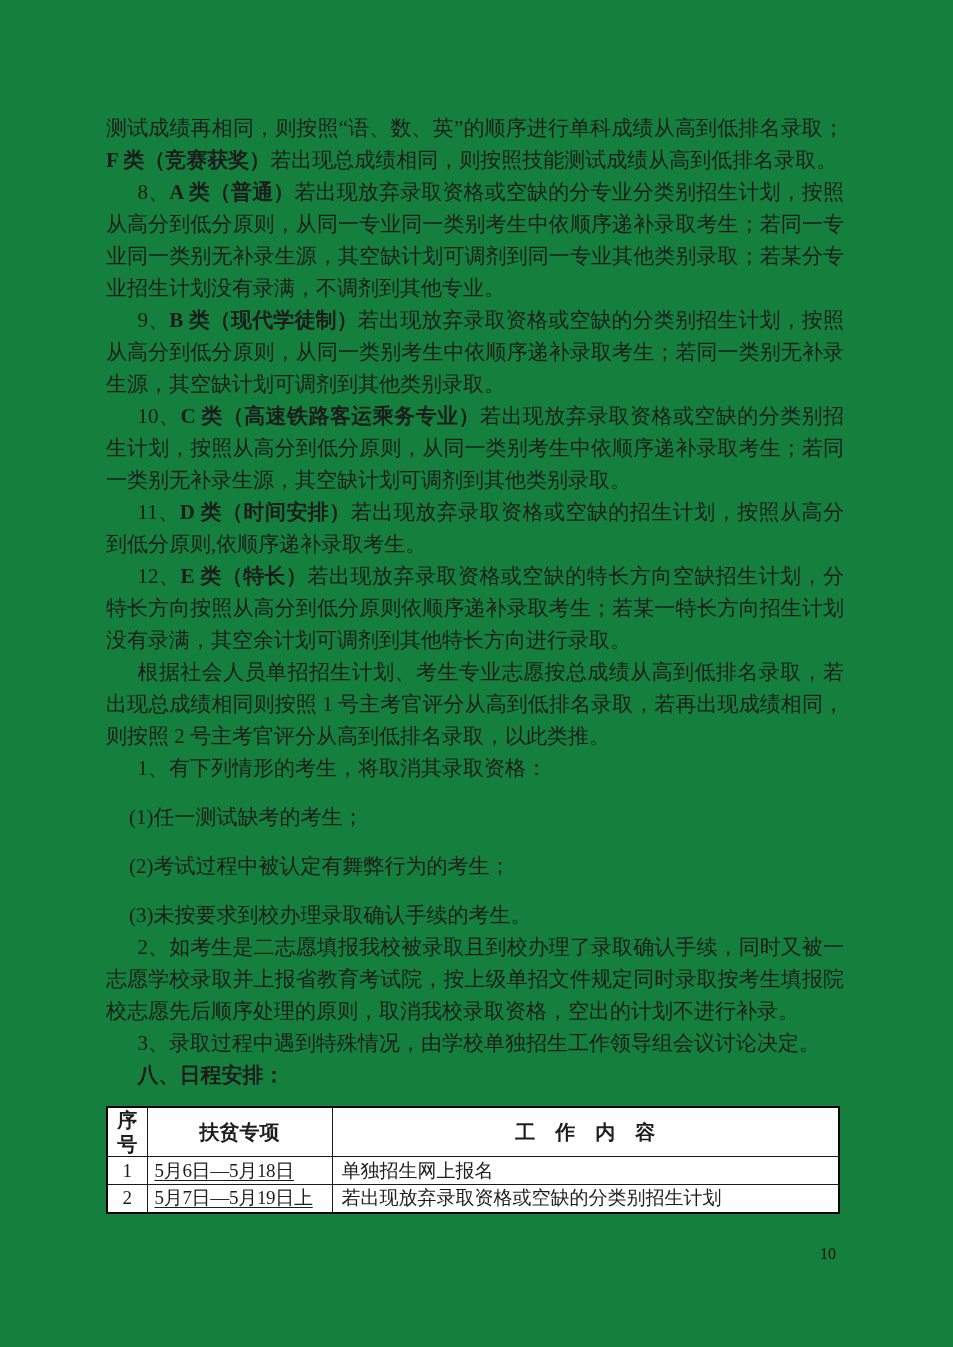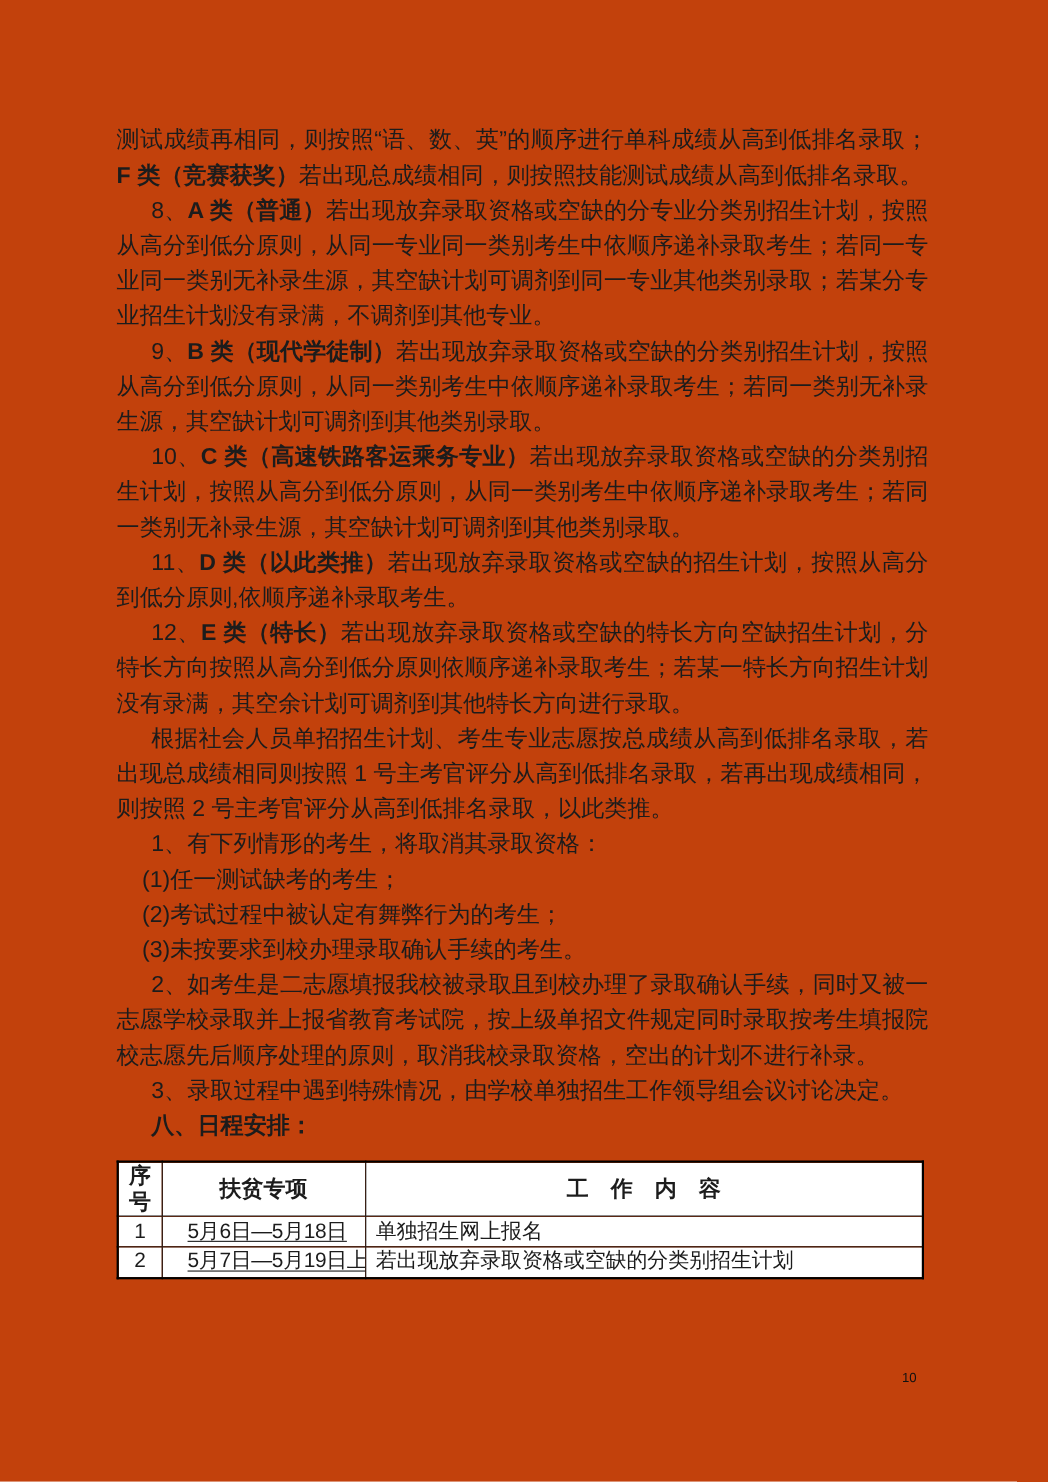--- a/index.html
+++ b/index.html
@@ -1,39 +1,39 @@
 <!DOCTYPE html>
 <html><head>
 <meta charset="utf-8">
 <style>
   html, body { margin: 0; padding: 0; background: #ffffff; }
   .page {
     position: relative;
     width: 953px;
     height: 1347px;
-    background: #c2410c;
+    background: #15803d;
     overflow: hidden;
-    font-family: Liberation Sans, sans-serif;
+    font-family: Liberation Serif, serif;
     color: #1c1c1c;
   }
   .content {
     position: absolute;
     left: 106px;
     top: 112px;
     width: 738px;
   }
   .para {
     margin: 0;
     font-size: 21px;
     line-height: 32px;
     text-align: justify;
     word-break: break-all;
   }
   .para.ind-normal { text-indent: 1.5em; }
-  .para.ind-small  { text-indent: 1.1em; }
+  .para.ind-small  { text-indent: 1.1em; margin-top: 17px; }
   .para.ind-none   { text-indent: 0; }
   .para .b { font-weight: bold; }
 
   .schedule-table {
     border-collapse: collapse;
     table-layout: fixed;
     width: 734px;
     margin-top: 15px;
     border: 2px solid #000;
   }
@@ -56,44 +56,44 @@
   .schedule-table td {
     font-size: 19px;
     line-height: 22px;
     padding: 1px 4px;
     white-space: nowrap;
   }
   .schedule-table td.c-no { text-align: center; padding: 1px 0; }
   .schedule-table td.c-time {
     text-decoration: underline;
     text-underline-offset: 3px;
-    padding-left: 23px;
+    padding-left: 7px;
     letter-spacing: -0.3px;
   }
   .schedule-table td.c-content { padding-left: 9px; }
 
   .page-number {
     position: absolute;
     left: 820px;
     top: 1245px;
-    font-size: 12px;
+    font-size: 16px;
     color: #111;
   }
 </style>
 </head>
 <body>
 
 <div class="page">
   <div class="content">
     <main>
         <p class="para ind-none"><span>测试成绩再相同，则按照“语、数、英”的顺序进行单科成绩从高到低排名录取；</span><span class="b">F 类（竞赛获奖）</span><span>若出现总成绩相同，则按照技能测试成绩从高到低排名录取。</span></p>
         <p class="para ind-normal"><span>8、</span><span class="b">A 类（普通）</span><span>若出现放弃录取资格或空缺的分专业分类别招生计划，按照从高分到低分原则，从同一专业同一类别考生中依顺序递补录取考生；若同一专业同一类别无补录生源，其空缺计划可调剂到同一专业其他类别录取；若某分专业招生计划没有录满，不调剂到其他专业。</span></p>
         <p class="para ind-normal"><span>9、</span><span class="b">B 类（现代学徒制）</span><span>若出现放弃录取资格或空缺的分类别招生计划，按照从高分到低分原则，从同一类别考生中依顺序递补录取考生；若同一类别无补录生源，其空缺计划可调剂到其他类别录取。</span></p>
         <p class="para ind-normal"><span>10、</span><span class="b">C 类（高速铁路客运乘务专业）</span><span>若出现放弃录取资格或空缺的分类别招生计划，按照从高分到低分原则，从同一类别考生中依顺序递补录取考生；若同一类别无补录生源，其空缺计划可调剂到其他类别录取。</span></p>
-        <p class="para ind-normal"><span>11、</span><span class="b">D 类（以此类推）</span><span>若出现放弃录取资格或空缺的招生计划，按照从高分到低分原则,依顺序递补录取考生。</span></p>
+        <p class="para ind-normal"><span>11、</span><span class="b">D 类（时间安排）</span><span>若出现放弃录取资格或空缺的招生计划，按照从高分到低分原则,依顺序递补录取考生。</span></p>
         <p class="para ind-normal"><span>12、</span><span class="b">E 类（特长）</span><span>若出现放弃录取资格或空缺的特长方向空缺招生计划，分特长方向按照从高分到低分原则依顺序递补录取考生；若某一特长方向招生计划没有录满，其空余计划可调剂到其他特长方向进行录取。</span></p>
         <p class="para ind-normal"><span>根据社会人员单招招生计划、考生专业志愿按总成绩从高到低排名录取，若出现总成绩相同则按照 1 号主考官评分从高到低排名录取，若再出现成绩相同，则按照 2 号主考官评分从高到低排名录取，以此类推。</span></p>
         <p class="para ind-normal"><span>1、有下列情形的考生，将取消其录取资格：</span></p>
         <p class="para ind-small"><span>(1)任一测试缺考的考生；</span></p>
         <p class="para ind-small"><span>(2)考试过程中被认定有舞弊行为的考生；</span></p>
         <p class="para ind-small"><span>(3)未按要求到校办理录取确认手续的考生。</span></p>
         <p class="para ind-normal"><span>2、如考生是二志愿填报我校被录取且到校办理了录取确认手续，同时又被一志愿学校录取并上报省教育考试院，按上级单招文件规定同时录取按考生填报院校志愿先后顺序处理的原则，取消我校录取资格，空出的计划不进行补录。</span></p>
         <p class="para ind-normal"><span>3、录取过程中遇到特殊情况，由学校单独招生工作领导组会议讨论决定。</span></p>
         <p class="para ind-normal"><span class="b">八、日程安排：</span></p>
       </main>

